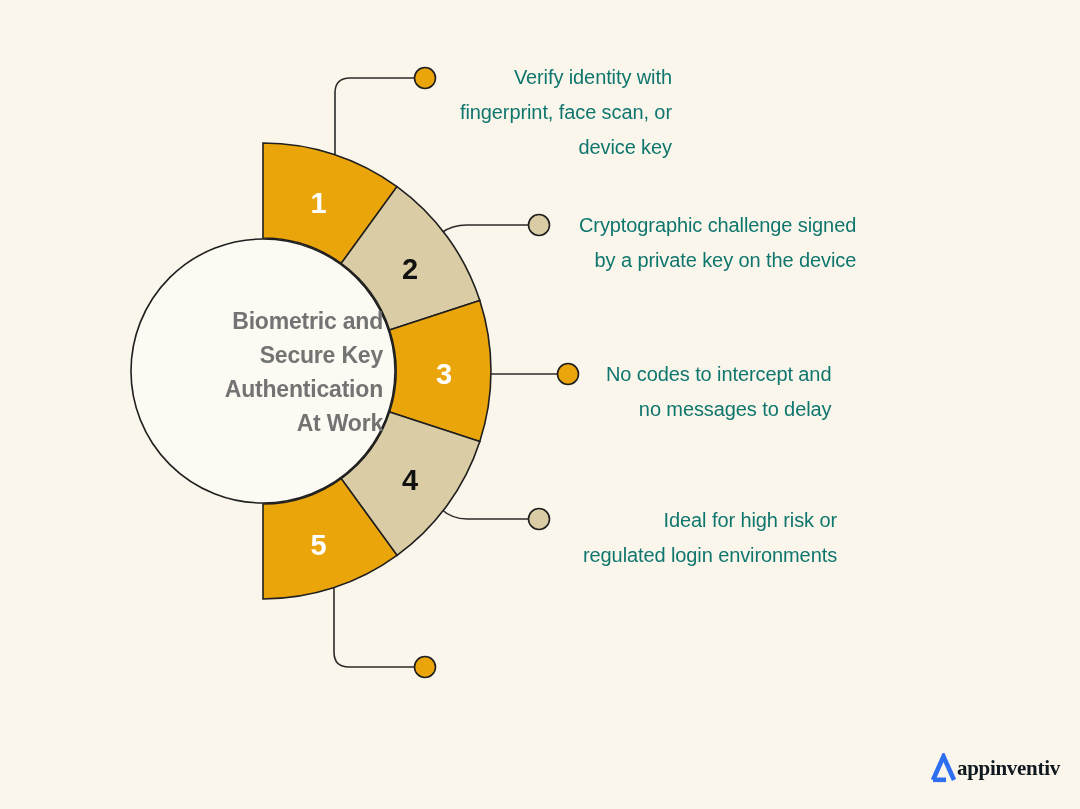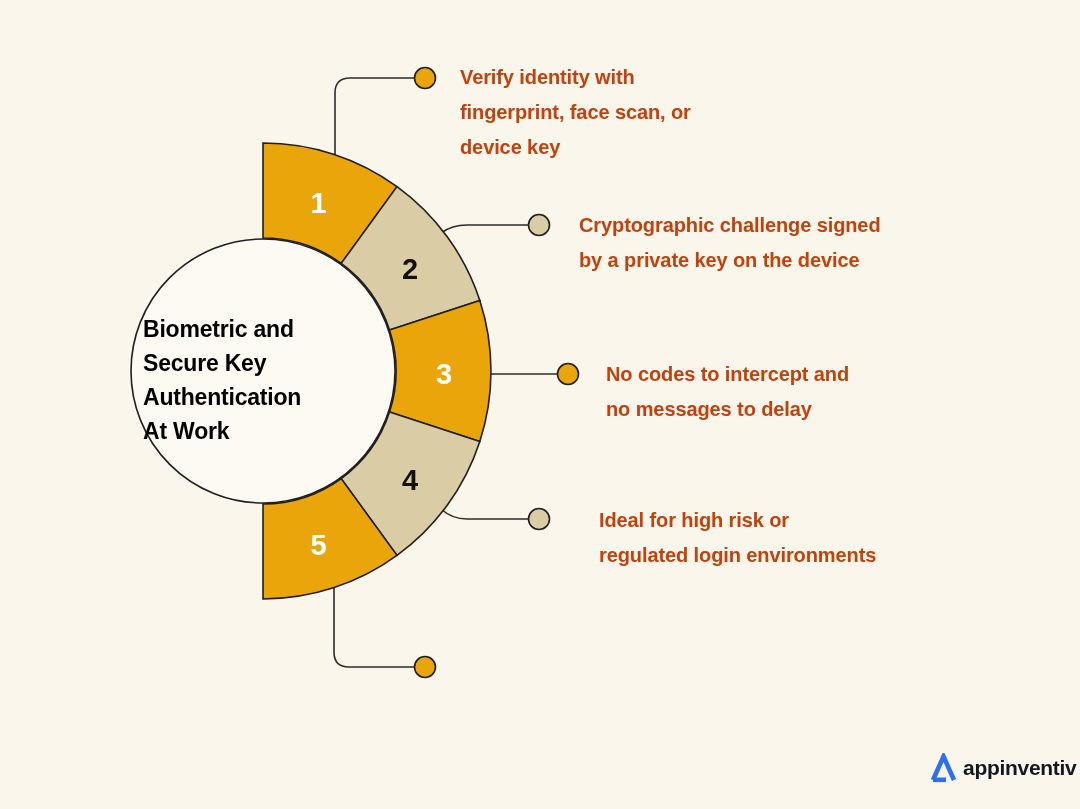--- a/index.html
+++ b/index.html
@@ -10,48 +10,49 @@
     overflow: hidden;
     position: relative;
   }
   #stage {
     position: absolute; left: 0; top: 0;
     width: 1080px; height: 809px;
   }
   #diagram-svg { position: absolute; left: 0; top: 0; }
   .title-circle-text {
     position: absolute;
-    left: 143px; top: 312px; width: 240px;
-    text-align: left;
+    left: 143px; top: 304px; width: 240px;
+    text-align: right;
     font-size: 23px; font-weight: 700;
     line-height: 34px;
-    color: #000000;
+    color: #737373;
     letter-spacing: -0.2px;
     white-space: pre-line;
   }
   .desc {
     position: absolute;
-    font-size: 20px; font-weight: 700;
+    font-size: 20px; font-weight: 400;
     line-height: 35px;
-    color: #c2410c;
+    color: #0f766e;
     letter-spacing: -0.1px;
     white-space: pre-line;
+    text-align: right;
   }
   .desc-1 { left: 460px; top: 60px; }
   .desc-2 { left: 579px; top: 208px; }
   .desc-3 { left: 606px; top: 357px; }
-  .desc-4 { left: 599px; top: 503px; }
+  .desc-4 { left: 583px; top: 503px; }
   .desc-5 { left: 460px; top: 651px; }
   .seg-num {
     font-size: 29px; font-weight: 700;
     font-family: "Liberation Sans", sans-serif;
   }
   .brand {
     position: absolute; left: 930px; top: 753px;
-    display: flex; align-items: center; gap: 6px;
+    display: flex; align-items: center; gap: 0; font-family: Liberation Serif, serif;
   }
   .brand-name {
     font-size: 21px; font-weight: 600;
     color: #101820; letter-spacing: -0.3px;
   }
 </style>
 </head>
 <body>
 
 <div id="stage">

